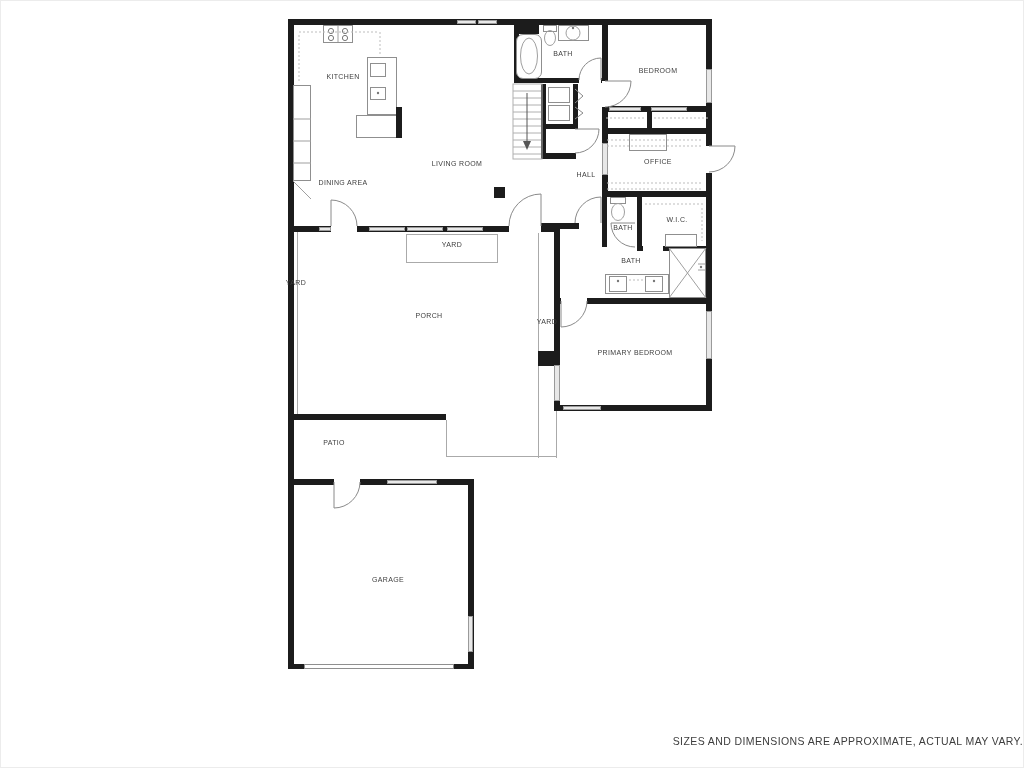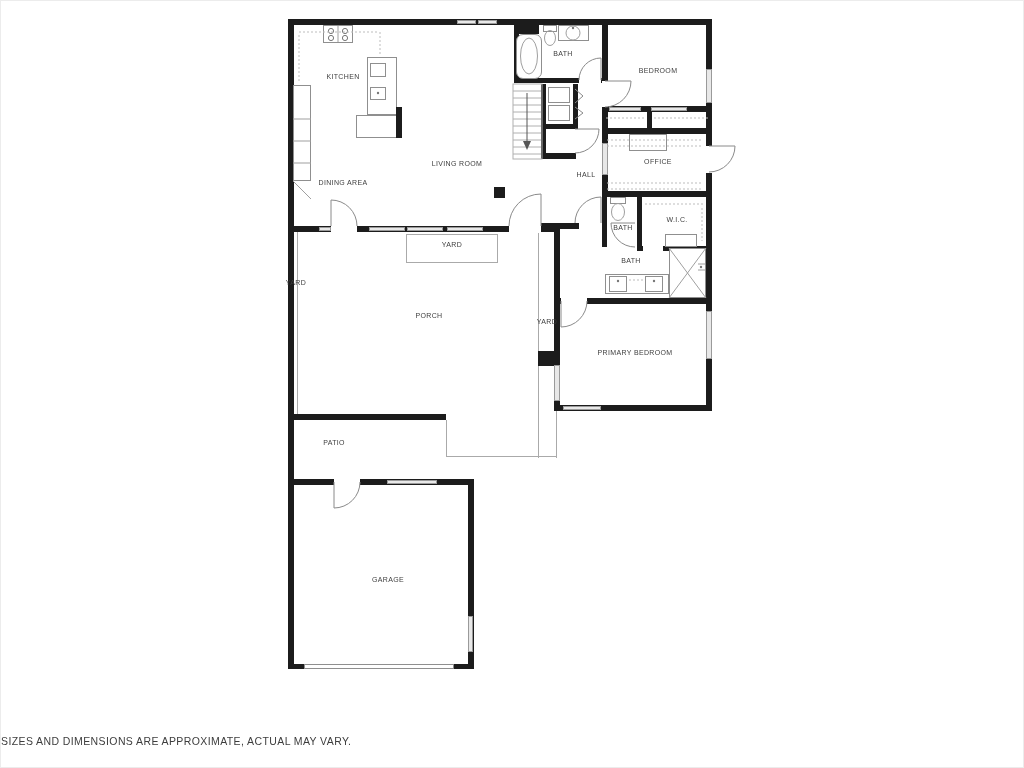--- a/index.html
+++ b/index.html
@@ -9,21 +9,21 @@
   .wall{position:absolute;background:#1c1c1c;z-index:2;}
   .blk{position:absolute;background:#1c1c1c;z-index:3;}
   .gap{position:absolute;background:#ffffff;z-index:3;}
   .win{position:absolute;background:#e8e8e8;border:1px solid #9a9a9a;box-sizing:border-box;z-index:3;}
   .thin{position:absolute;background:#aaaaaa;z-index:1;}
   .fx{position:absolute;border:1px solid #8f8f8f;background:#fff;box-sizing:border-box;z-index:2;}
   .rnd{border-radius:7px;}
   svg.overlay{position:absolute;left:0;top:0;z-index:4;pointer-events:none;}
   .lbl{position:absolute;z-index:5;font-size:7px;letter-spacing:.35px;color:#3d3d3d;
        white-space:nowrap;transform:translate(-50%,-50%);}
-  .disc{position:absolute;left:0;right:0;top:734px;text-align:left;z-index:5;
+  .disc{position:absolute;left:0;right:0;top:734px;text-align:right;z-index:5;
         font-size:10.5px;letter-spacing:.4px;color:#3d3d3d;}
 </style>
 </head>
 <body>
 
 <div id="plan">
 
   <div class="wall" style="left:287px;top:18px;width:424px;height:6px"></div>
   <div class="wall" style="left:287px;top:18px;width:6px;height:650px"></div>
   <div class="wall" style="left:705px;top:18px;width:6px;height:392px"></div>

